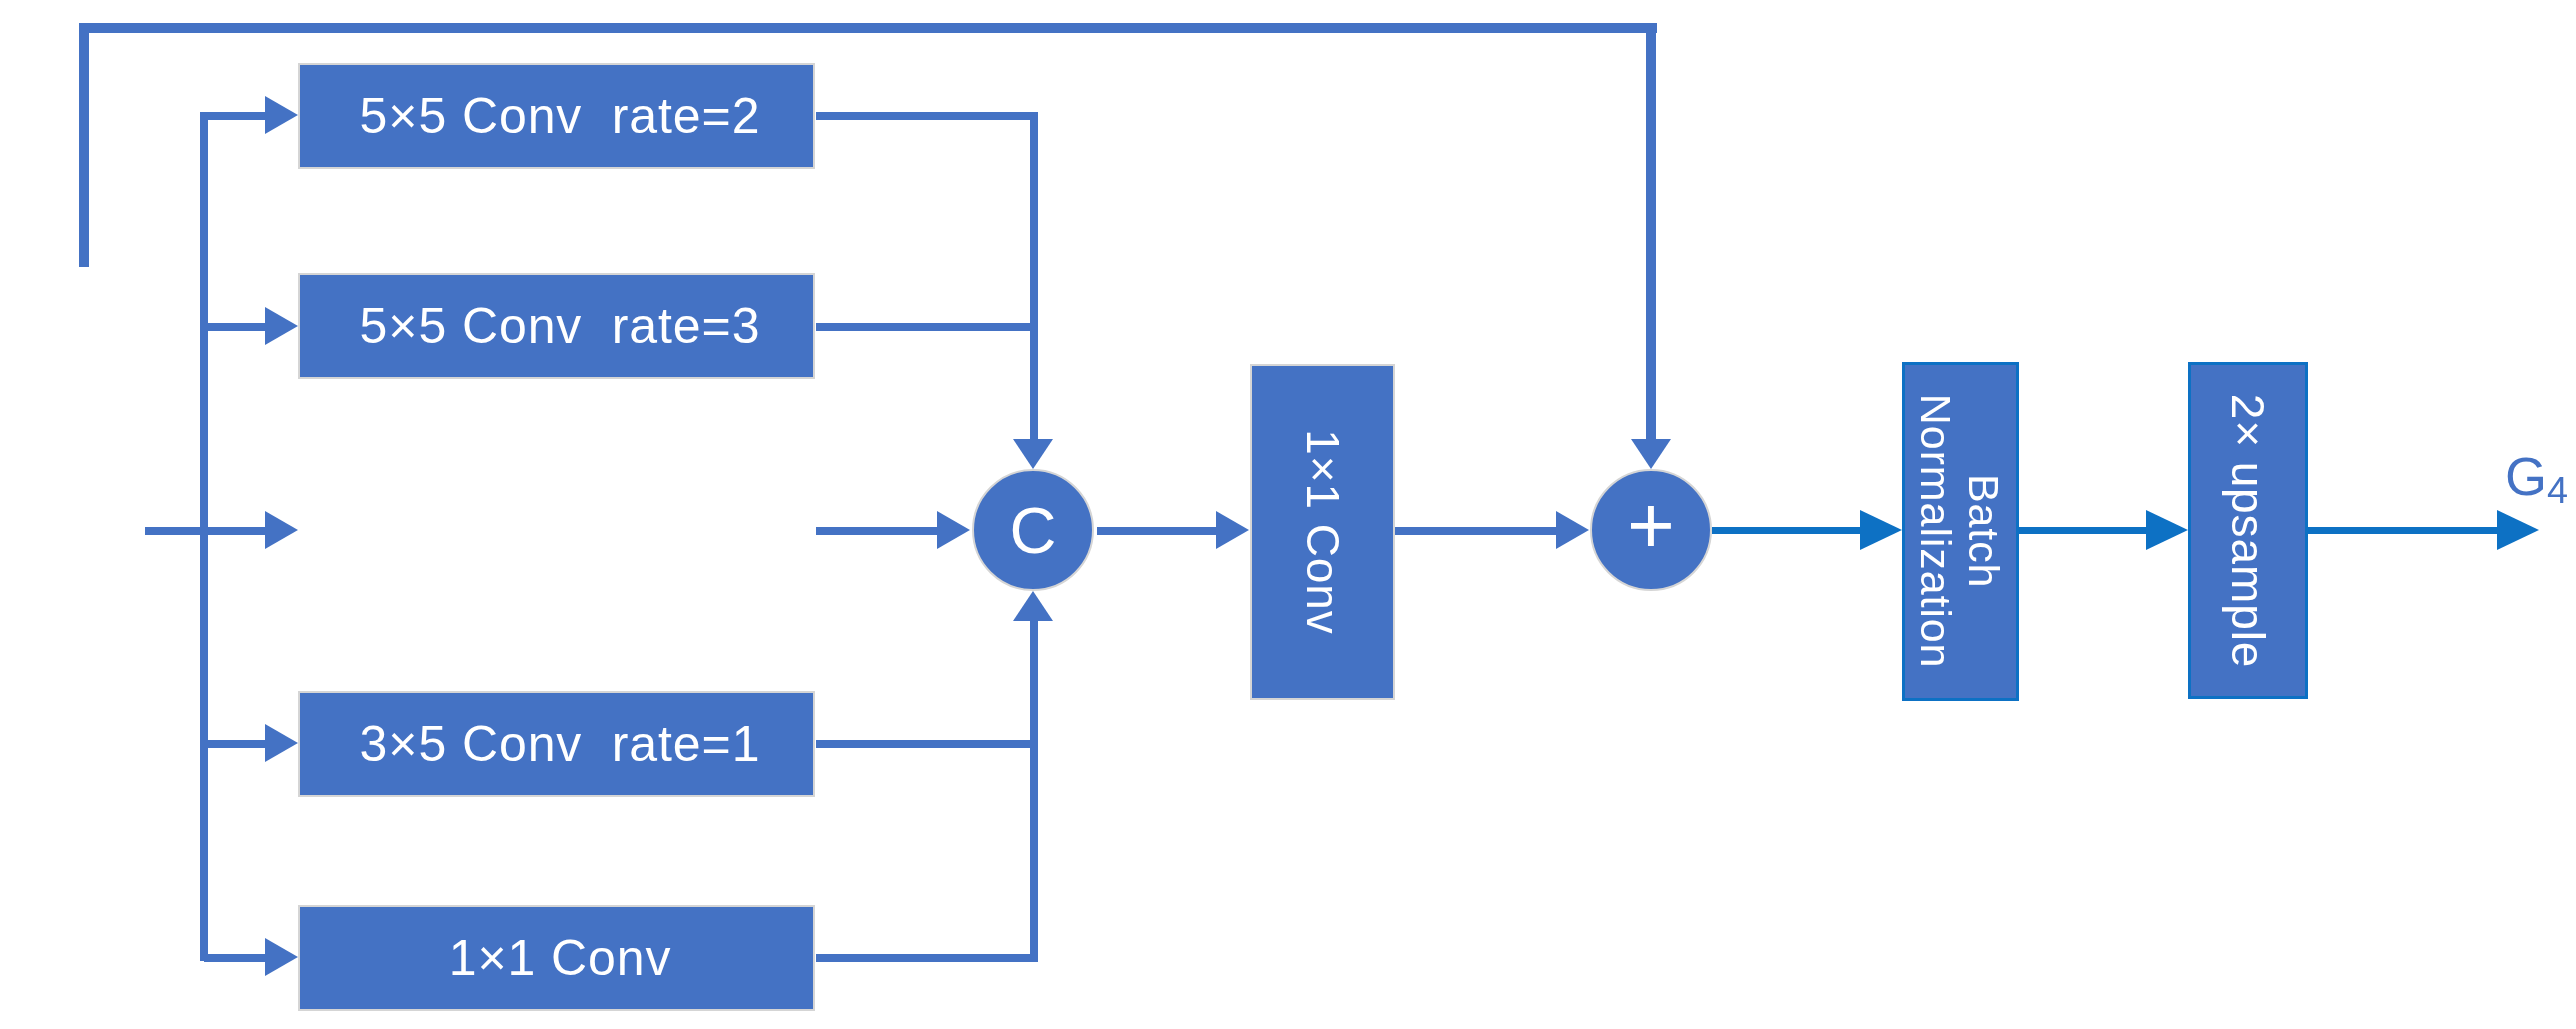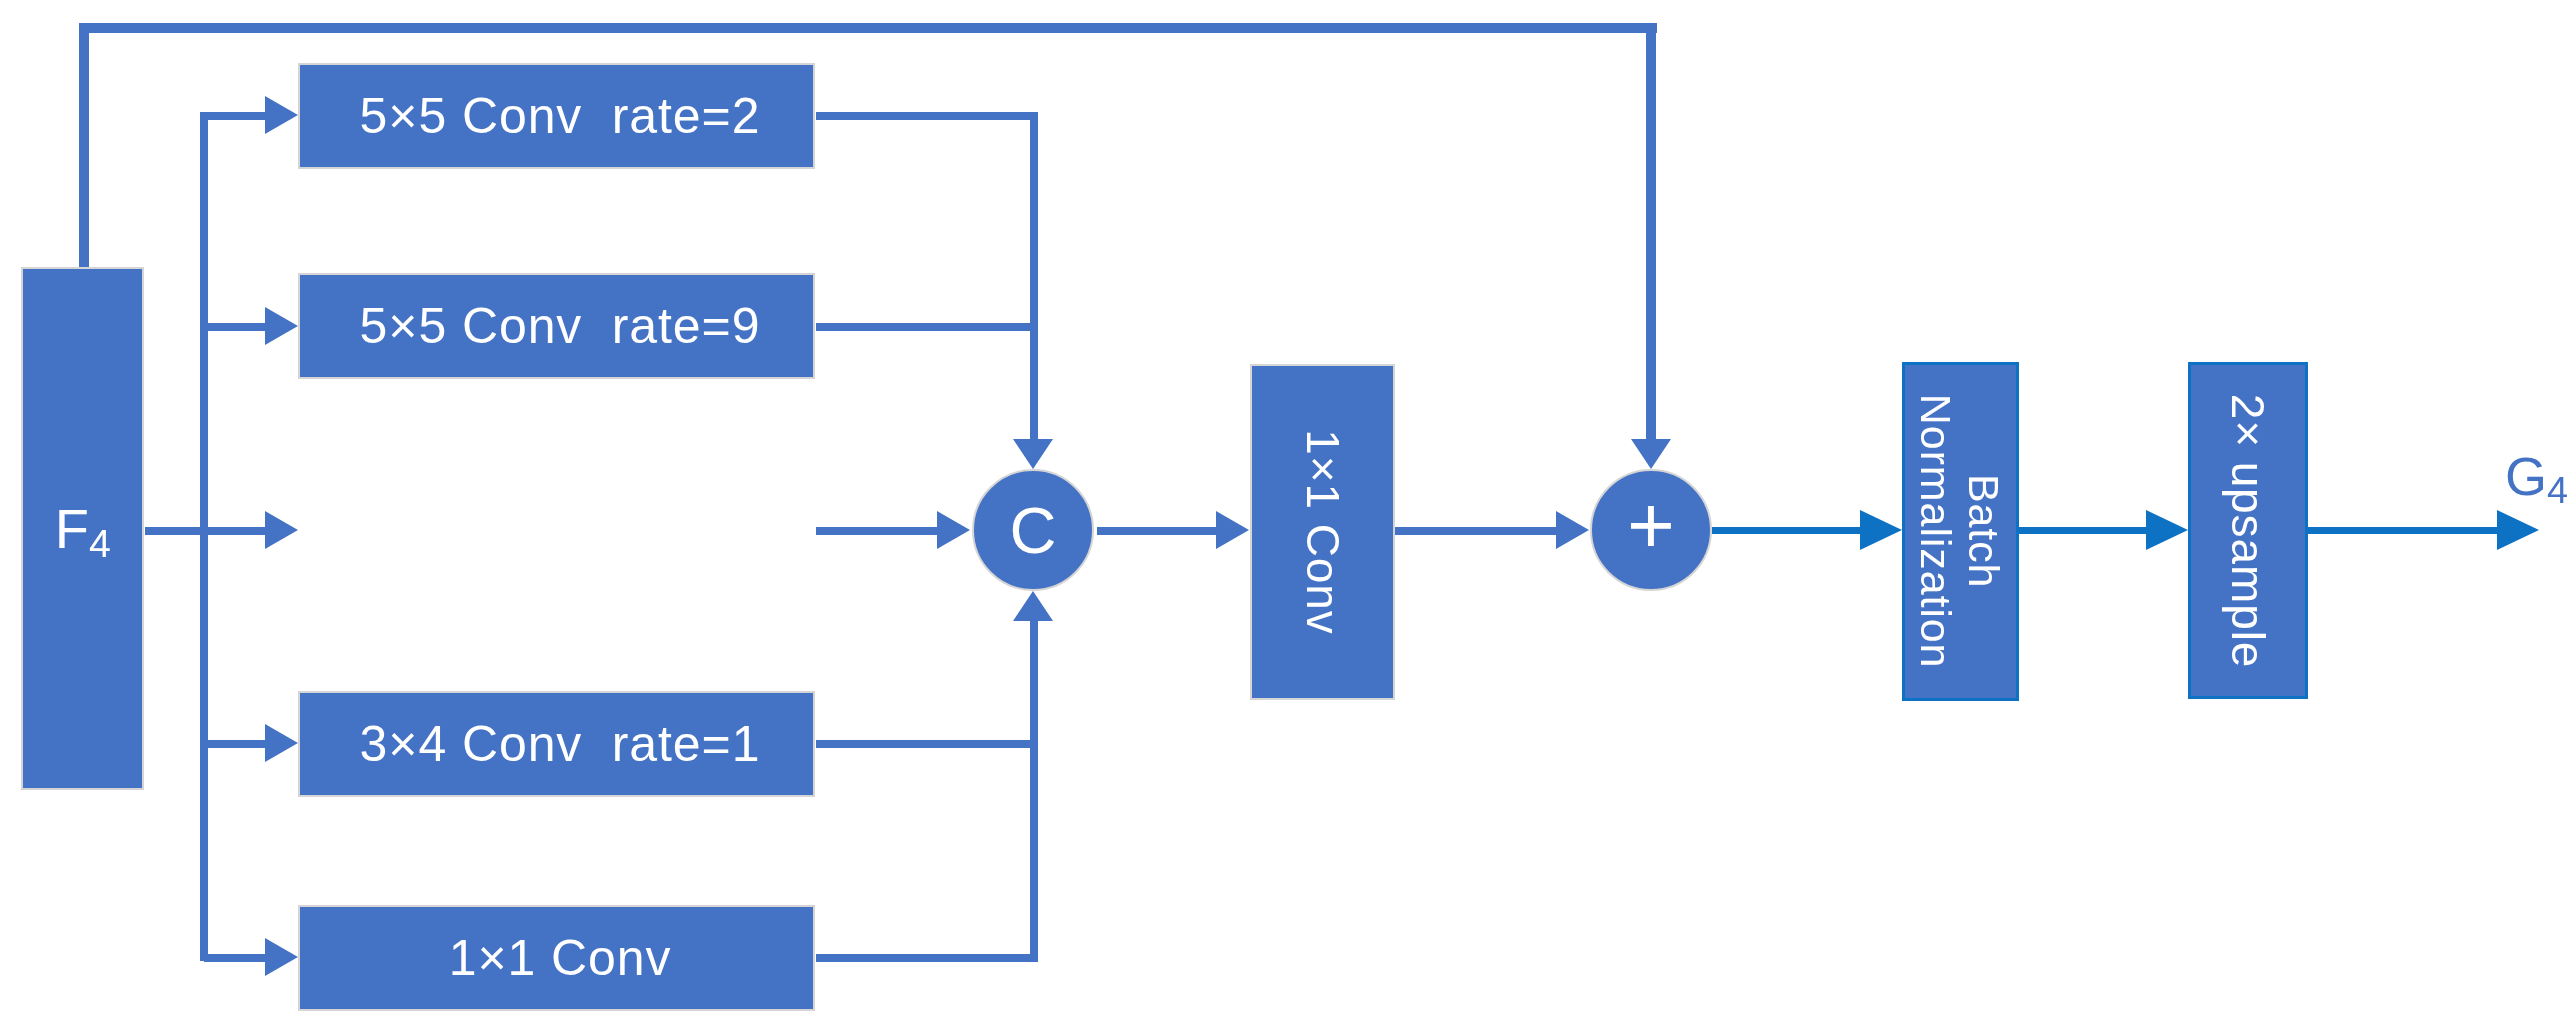--- a/index.html
+++ b/index.html
@@ -92,35 +92,32 @@
 
   <div class="line bright" style="left:1712px;top:527px;width:148px;height:7.4px;"></div>
   <div class="arrow-r bright" style="left:1860px;top:510px;"></div>
 
   <div class="line bright" style="left:2019px;top:527px;width:127px;height:7.4px;"></div>
   <div class="arrow-r bright" style="left:2146px;top:510px;"></div>
 
   <div class="line bright" style="left:2307px;top:527px;width:190px;height:7.4px;"></div>
   <div class="arrow-r bright" style="left:2497px;top:510px;"></div>
 
-  <div class="node" style="left:21.3px;top:267px;width:123px;height:523px;">
-    <span class="io-label"><span>F</span><span class="sub">4</span></span>
-  </div>
 
   <div class="node" style="left:298px;top:63px;width:517px;height:106px;">
     <span class="box-label">5×5 Conv  rate=2</span>
   </div>
 
   <div class="node" style="left:298px;top:273px;width:517px;height:106px;">
-    <span class="box-label">5×5 Conv  rate=9</span>
+    <span class="box-label">5×5 Conv  rate=3</span>
   </div>
 
 
   <div class="node" style="left:298px;top:691px;width:517px;height:106px;">
-    <span class="box-label">3×4 Conv  rate=1</span>
+    <span class="box-label">3×5 Conv  rate=1</span>
   </div>
 
   <div class="node" style="left:298px;top:905px;width:517px;height:106px;">
     <span class="box-label">1×1 Conv</span>
   </div>
 
   <div class="node circle" style="left:972px;top:469px;width:122px;height:122px;">
     <span class="concat-glyph">C</span>
   </div>
 

